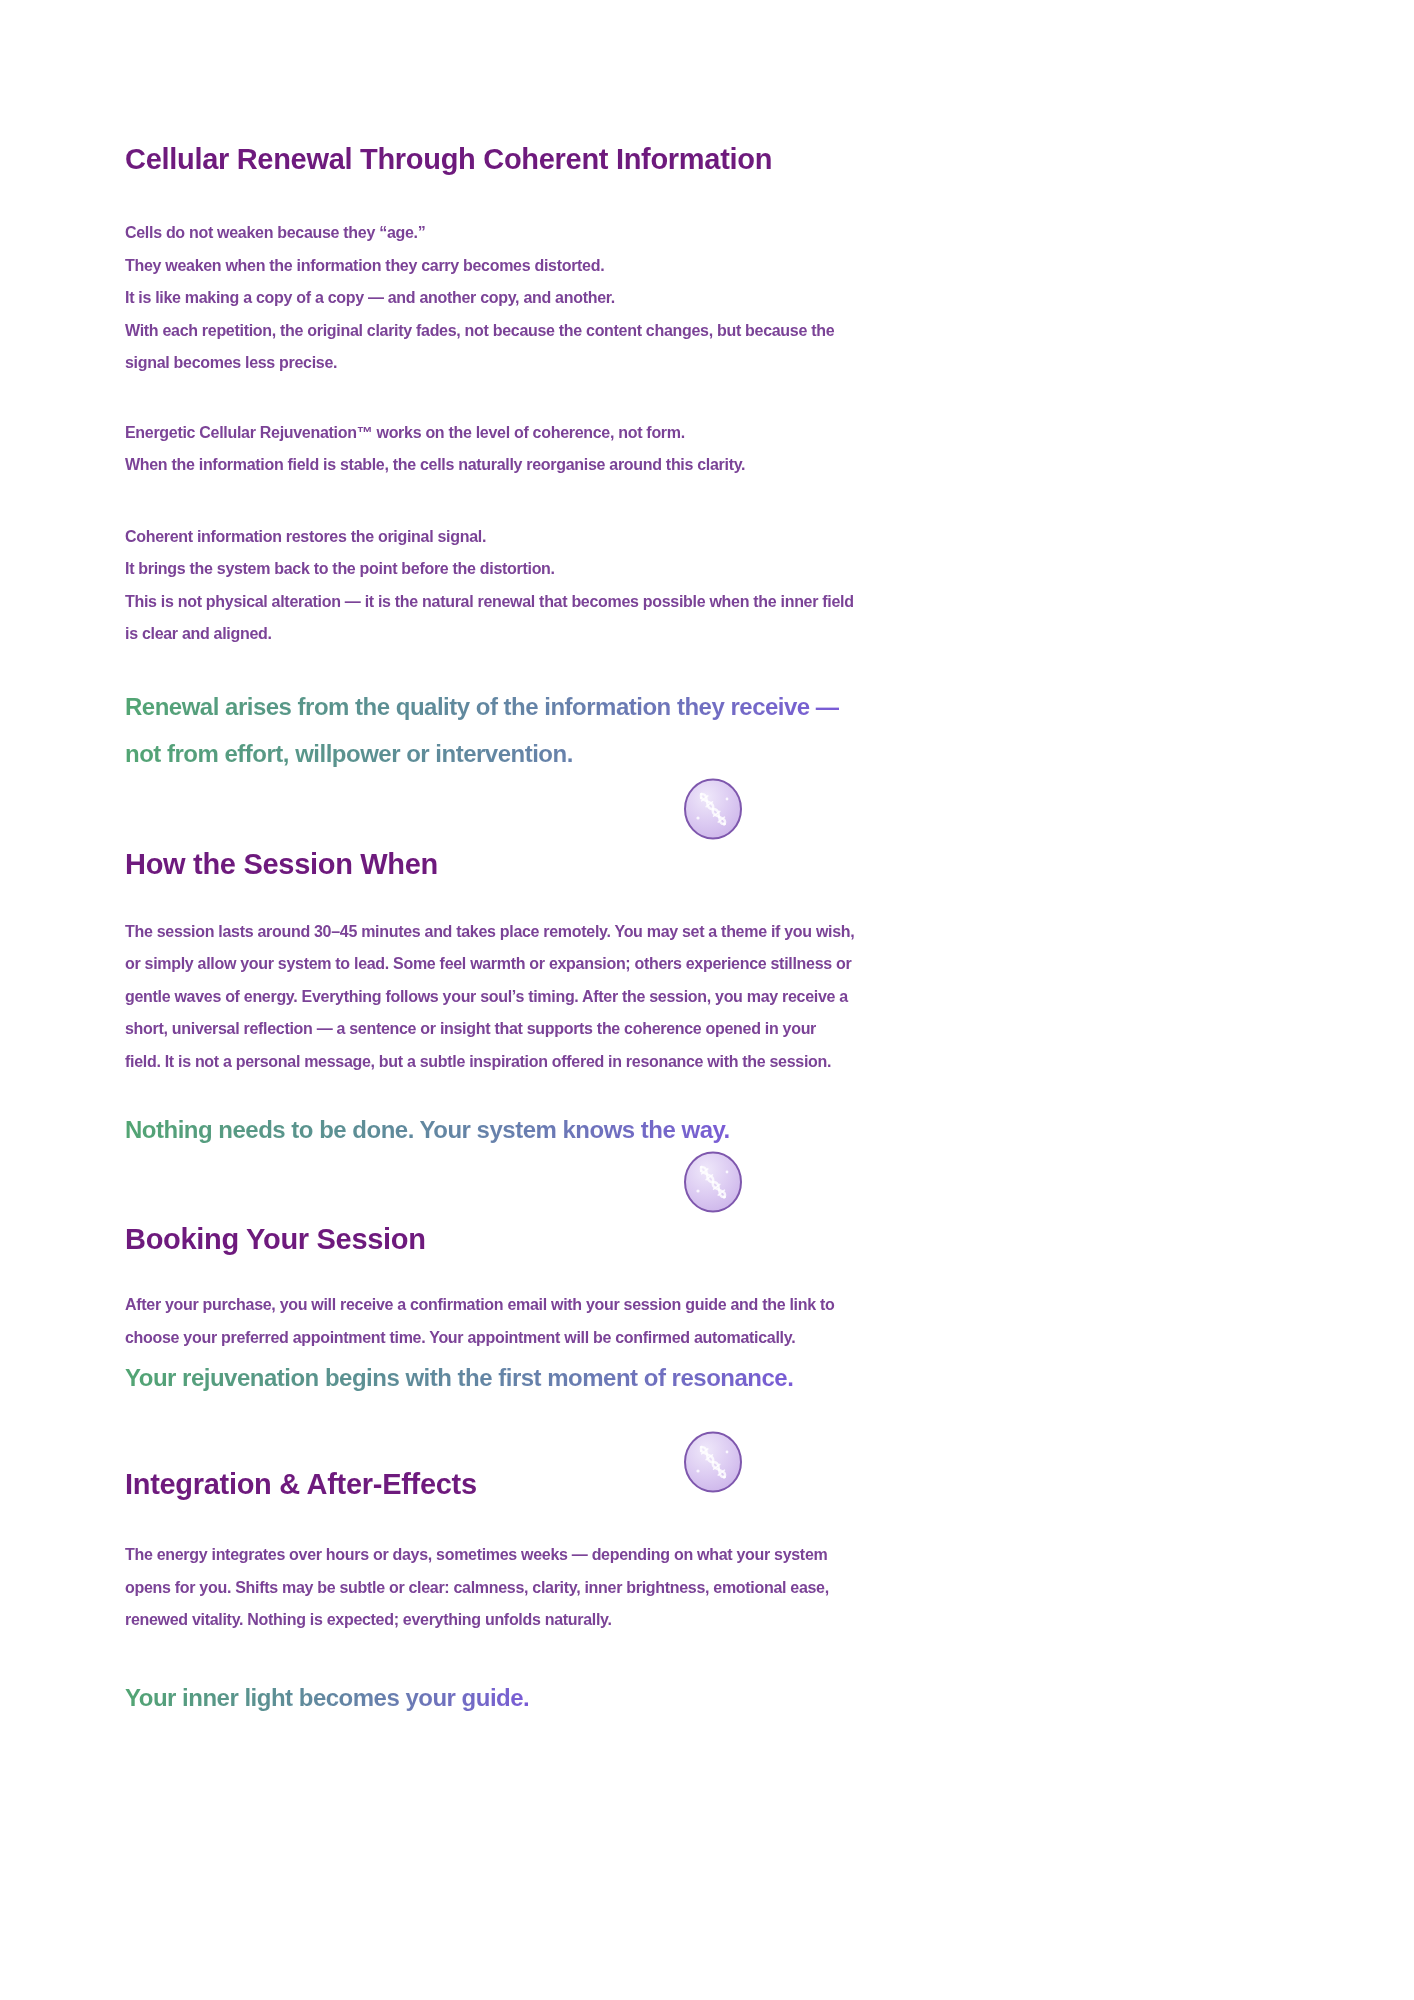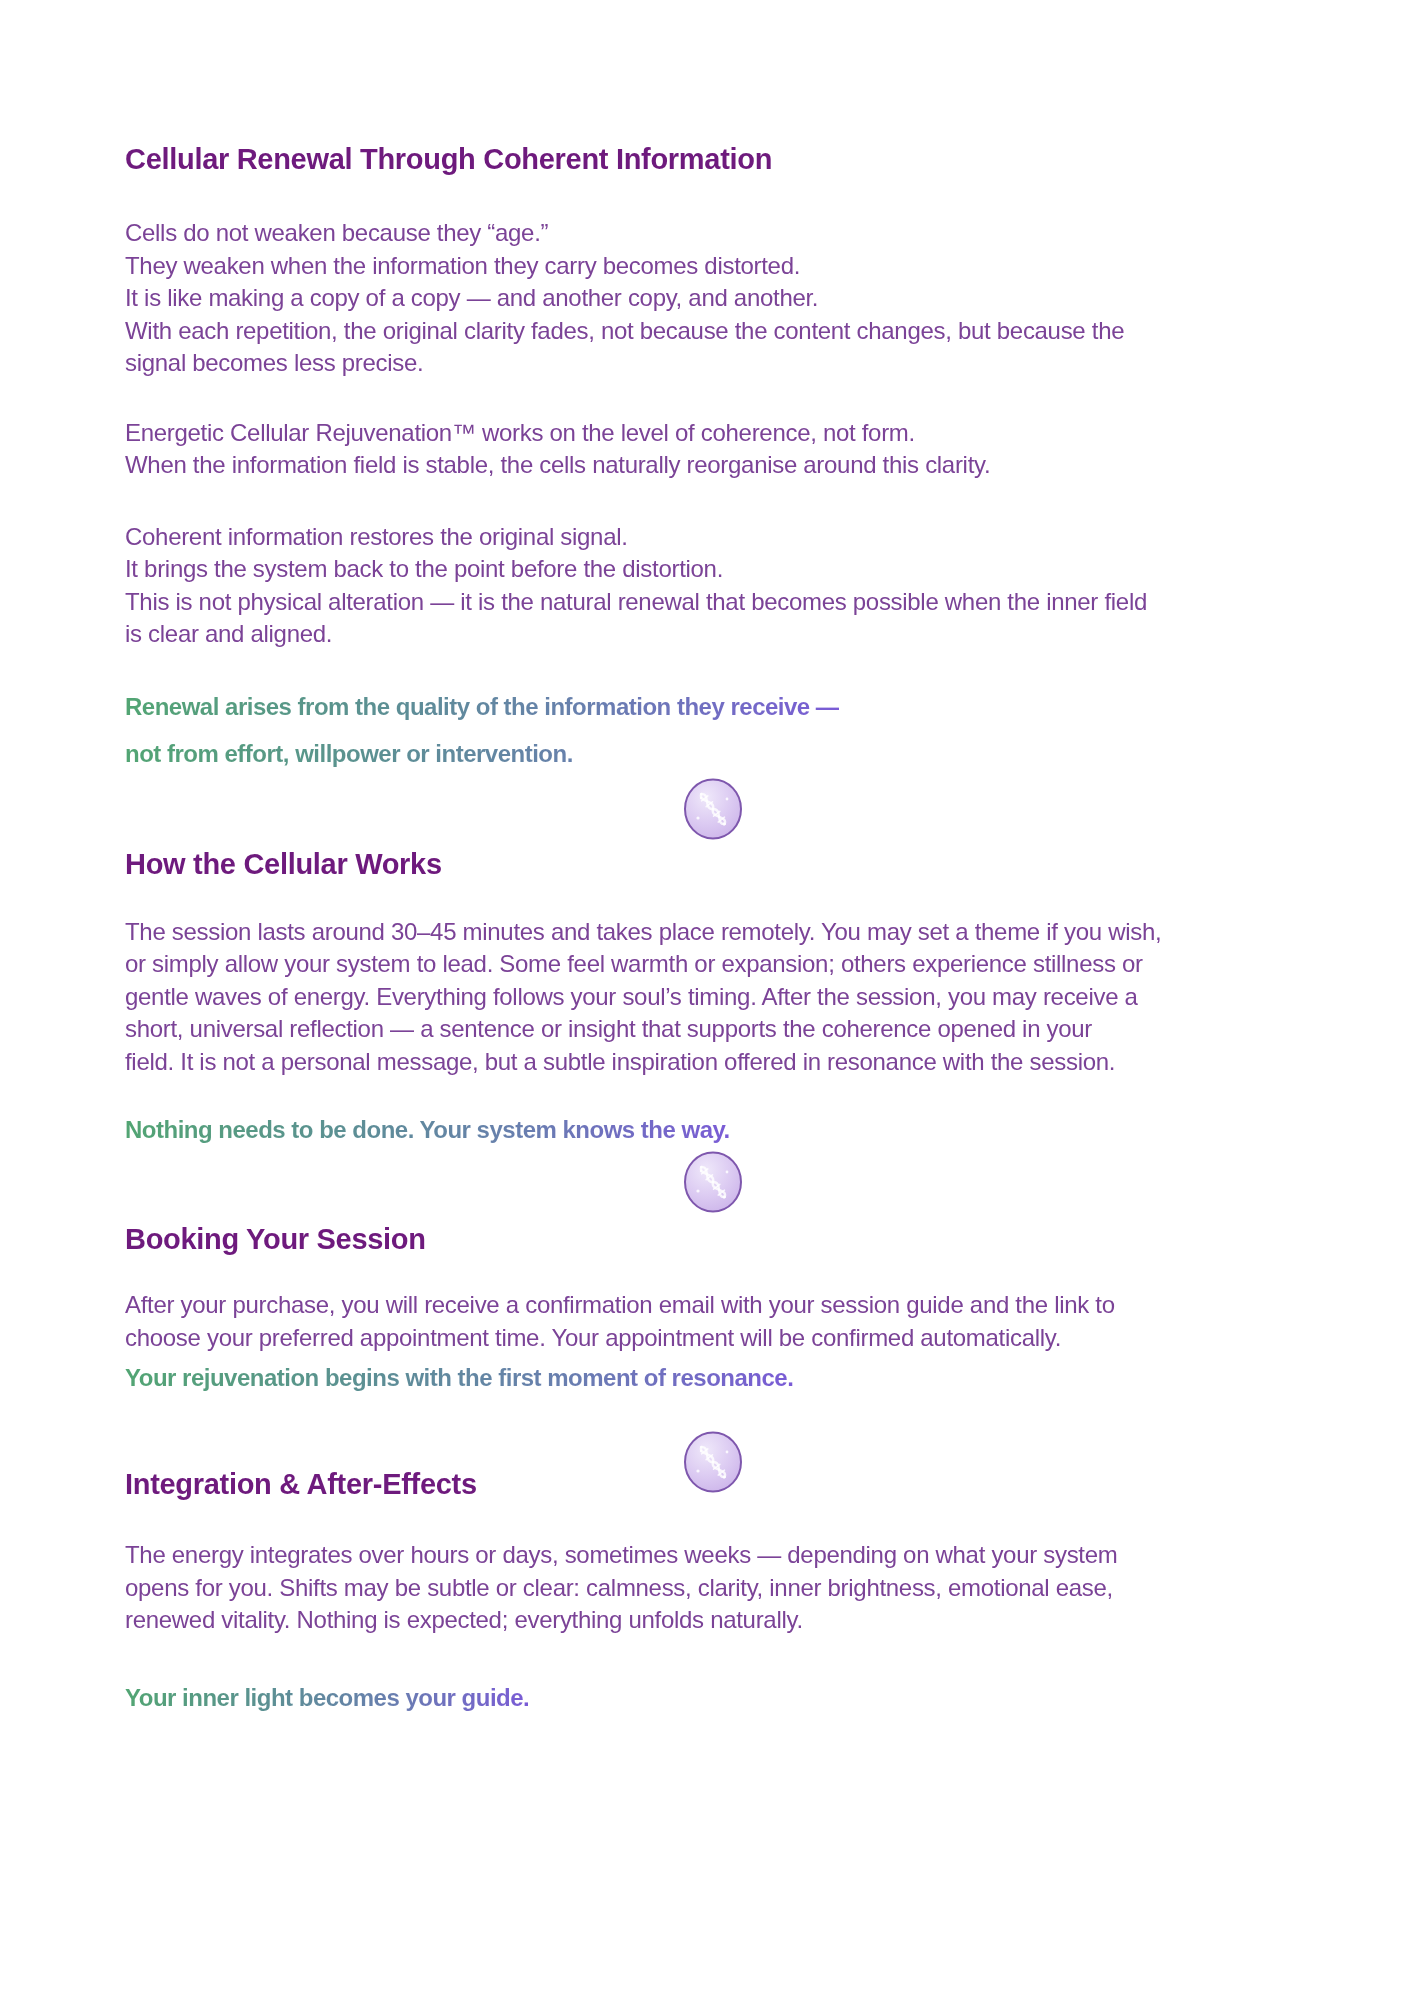--- a/index.html
+++ b/index.html
@@ -14,21 +14,21 @@
     padding:141px 114px 0 125px;
   }
   .col { width:1175px; }
 
   h1, h2.section-heading {
     font-size:29px; line-height:36px; font-weight:700;
     letter-spacing:-0.3px;
     color:var(--heading,#6E1A7D);
   }
   p.body-text {
-    font-size:24px; line-height:32.5px; font-weight:400;
+    font-size:16px; line-height:32.5px; font-weight:700;
     letter-spacing:-0.3px;
     color:var(--body,#7B4397);
   }
   .statement {
     display:inline-block;
     font-size:24px; line-height:47px; font-weight:700;
     letter-spacing:-0.5px;
     background-image:linear-gradient(90deg,var(--statement_gradient,#52A573,#5B9191,#697EB0,#7A5BD6));
     -webkit-background-clip:text; background-clip:text;
     color:transparent; -webkit-text-fill-color:transparent;
@@ -95,21 +95,21 @@
         </g>
         <g fill="#ffffff" fill-opacity="0.85">
           <circle cx="15" cy="40" r="1.6"></circle>
           <circle cx="44" cy="21" r="1.4"></circle>
           <circle cx="41" cy="46" r="1.5"></circle>
           <circle cx="18" cy="20" r="1.2"></circle>
         </g>
       </svg>
     </div>
 
-    <h2 class="section-heading m-h3">How the Cellular Works</h2>
+    <h2 class="section-heading m-h3">How the Session When</h2>
 
     <p class="body-text m-p4">The session lasts around 30–45 minutes and takes place remotely. You may set a theme if you wish,<br>or simply allow your system to lead. Some feel warmth or expansion; others experience stillness or<br>gentle waves of energy. Everything follows your soul’s timing. After the session, you may receive a<br>short, universal reflection — a sentence or insight that supports the coherence opened in your<br>field. It is not a personal message, but a subtle inspiration offered in resonance with the session.</p>
 
     <div class="statement-row m-s2">
       <span class="statement">Nothing needs to be done. Your system knows the way.</span>
     </div>
 
     <div class="icon-row m-ic2">
       <svg class="cell-icon" viewBox="0 0 60 62" xmlns="http://www.w3.org/2000/svg">
         <ellipse cx="30" cy="31" rx="28" ry="29.5" fill="url(#cellFill1)" stroke="#7E57AD" stroke-width="2"></ellipse>

